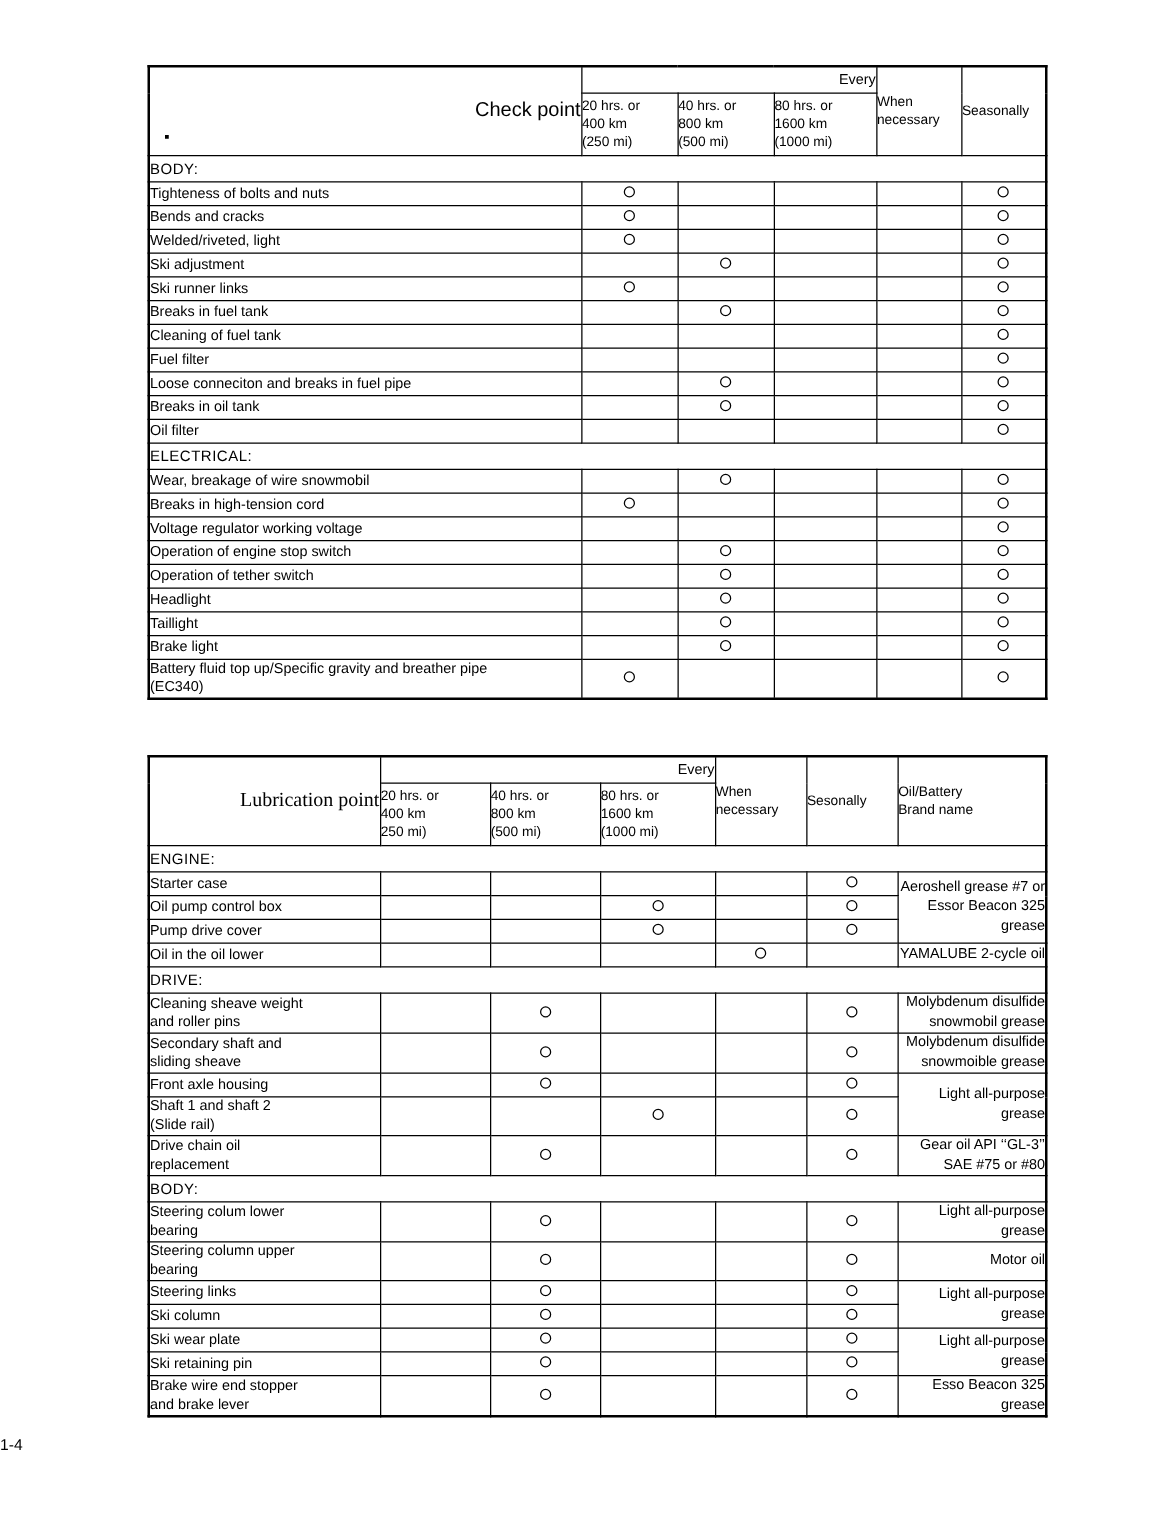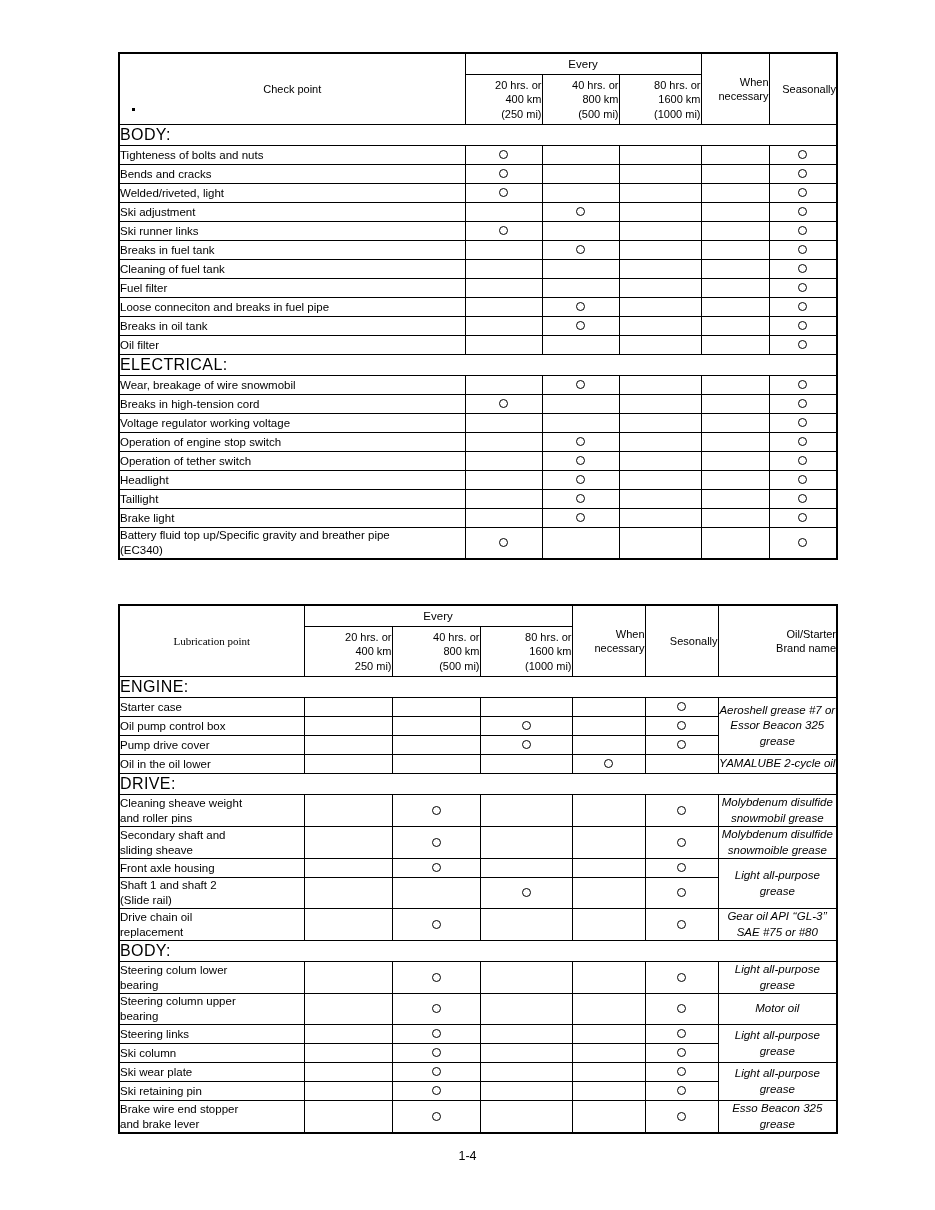--- a/index.html
+++ b/index.html
@@ -50,50 +50,50 @@
     top: 604px;
     width: 718px;
   }
 
   
   .tbl {
     border: 2px solid #000;
   }
 
   .hdr-every {
-    text-align: center;
+    text-align: right;
     height: 20px;
     font-size: 11.5px;
   }
   .hdr-sub {
-    text-align: right;
+    text-align: left;
     line-height: 1.28;
     font-size: 11px;
     padding: 3px 1px;
   }
   .hdr-main {
-    text-align: center;
-    font-size: 11px;
+    text-align: right;
+    font-size: 16px;
     position: relative;
   }
   .hdr-dot {
     position: absolute;
     left: 12px;
     bottom: 13px;
     width: 3px;
     height: 3px;
     background: #000;
   }
 
   .sec-row td {
     height: 20px;
   }
   .sec-label {
     padding-left: 11px;
-    font-size: 16px;
+    font-size: 12px;
     letter-spacing: 0.4px;
   }
   .item-label {
     padding-left: 26px;
     padding-top: 2px;
     padding-bottom: 2px;
     font-size: 11.5px;
     line-height: 1.3;
   }
   .row-1 td { height: 18px; }
@@ -110,40 +110,39 @@
     border: 1px solid #000;
     border-radius: 50%;
     line-height: 0;
     font-size: 0;
   }
 
   .brand {
     padding-left: 10px;
     font-size: 11.5px;
     line-height: 1.35;
-    text-align: center;
-    font-style: italic;
+    text-align: right;
   }
 
   
   #lubrication-heading {
     position: absolute;
     left: 118px;
     top: 561px;
     font-size: 17px;
     font-weight: bold;
     letter-spacing: 0.6px;
   }
 
   #page-number {
     position: absolute;
     left: 0;
     top: 1149px;
     width: 935px;
-    text-align: center;
+    text-align: left;
     font-size: 12.5px;
   }
 </style>
 </head>
 <body>
 
 <div class="page">
 
   <table class="tbl" id="table-inspection">
     <colgroup>
@@ -410,21 +409,21 @@
     <thead>
       <tr>
         <td class="hdr-main" rowspan="2" style="height:70px;font-family:Liberation Serif, serif;">Lubrication point</td>
         <td class="hdr-every" colspan="3">Every</td>
         <td class="hdr-sub" rowspan="2">
           <div>When</div>
           <div>necessary</div>
         </td>
         <td class="hdr-sub" rowspan="2">Sesonally</td>
         <td class="hdr-sub" rowspan="2">
-          <div>Oil/Starter</div>
+          <div>Oil/Battery</div>
           <div>Brand name</div>
         </td>
       </tr>
       <tr>
         <td class="hdr-sub">
           <div>20 hrs. or</div>
           <div>400 km</div>
           <div>250 mi)</div>
         </td>
         <td class="hdr-sub">

